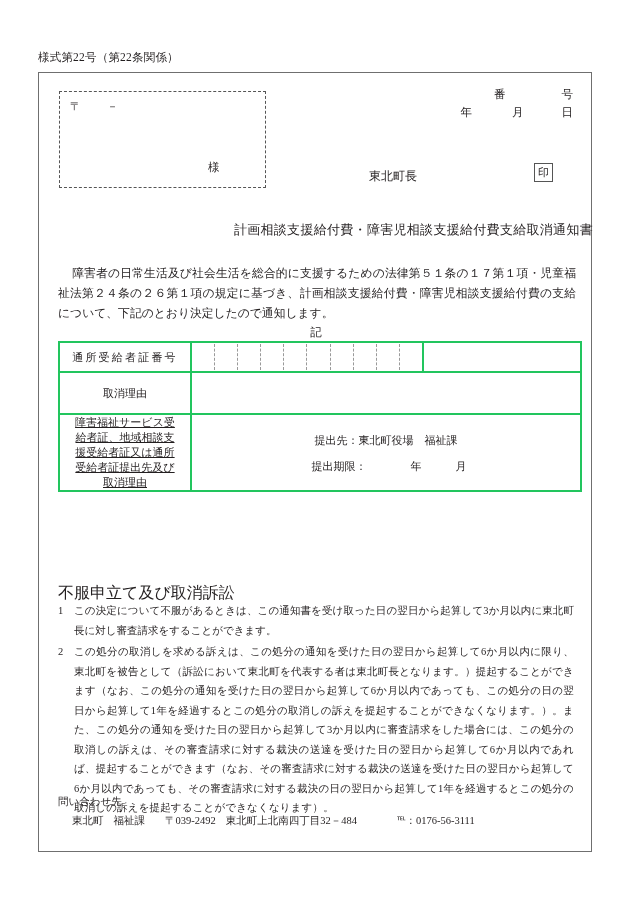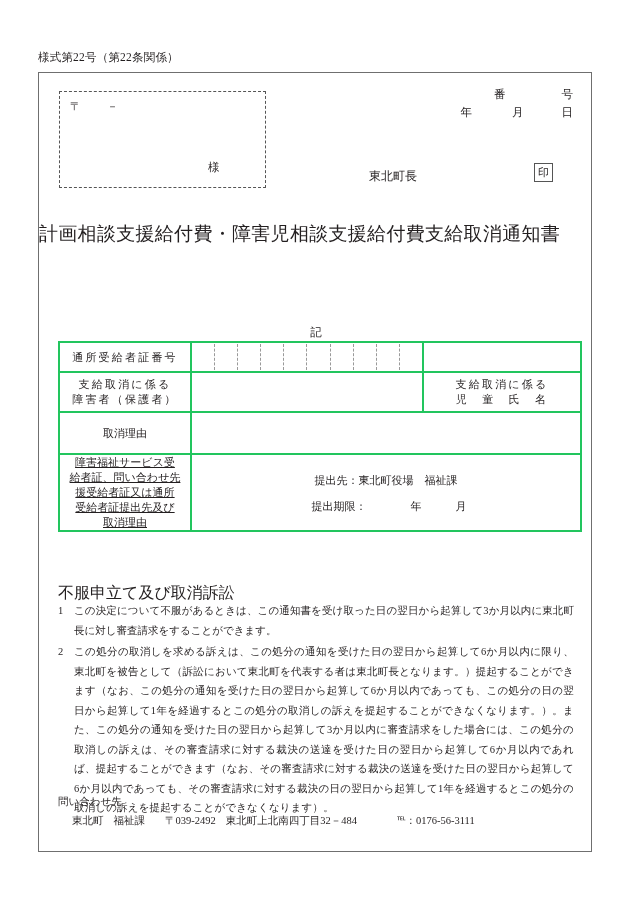--- a/index.html
+++ b/index.html
@@ -102,22 +102,22 @@
     font-size: 11px;
     line-height: 17px;
     text-align: center;
   }
   
   .doc-title {
     position: absolute;
     left: 0;
     top: 148px;
     width: 554px;
-    text-align: left;
-    font-size: 19px;
+    text-align: right;
+    font-size: 13px;
     letter-spacing: 0.3px;
   }
   
   .body-para {
     position: absolute;
     left: 19px;
     top: 190px;
     width: 518px;
     font-size: 11.8px;
     line-height: 20px;
@@ -259,20 +259,21 @@
           <span class="getsu">月</span>
           <span>日</span>
       </div>
     </div>
 
     <div class="issuer">東北町長</div>
     <div class="seal">印</div>
 
     <div class="doc-title">計画相談支援給付費・障害児相談支援給付費支給取消通知書</div>
 
+    <div class="body-para"><span class="indent"></span><span>障害者の日常生活及び社会生活を総合的に支援するための法律第５１条の１７第１項・児童福祉法第２４条の２６第１項の規定に基づき、計画相談支援給付費・障害児相談支援給付費の支給について、下記のとおり決定したので通知します。</span></div>
 
     <div class="ki">記</div>
 
     <table class="tbl">
       <tbody>
           <tr>
         <td style="width:130px;height:28px" class="lab lab-sp">通所受給者証番号</td>
         <td style="width:230px">
           <div class="cellgrid">
             <div class="c"></div>
@@ -282,41 +283,28 @@
             <div class="c"></div>
             <div class="c"></div>
             <div class="c"></div>
             <div class="c"></div>
             <div class="c"></div>
             <div class="c"></div>
           </div>
         </td>
         <td style="width:156px"></td>
       </tr>
-      <tr>
-        <td style="height:38px" class="lab lab-sp">
-          <div>支給取消に係る</div>
-          <div>障害者（保護者）</div>
-        </td>
-        <td></td>
-
-      <td class="lab lab-sp" style="width: 118px;">
-              <div>支給取消に係る</div>
-              <div>児　童　氏　名</div>
-            </td>
-            <td></td>
-          </tr>
       <tr>
         <td style="height:40px" class="lab">取消理由</td>
         <td colspan="2"></td>
       </tr>
       <tr>
         <td style="height:70px" class="sub-lines">
           <div>障害福祉サービス受</div>
-          <div>給者証、問い合わせ先</div>
+          <div>給者証、地域相談支</div>
           <div>援受給者証又は通所</div>
           <div>受給者証提出先及び</div>
           <div>取消理由</div>
         </td>
         <td colspan="2" class="submit-box">
           <div>提出先：東北町役場　福祉課</div>
           <div class="l2"><span>提出期限：</span><span class="sp1"></span><span>年</span><span class="sp2"></span><span>月</span></div>
         </td>
       </tr>
     </tbody>

